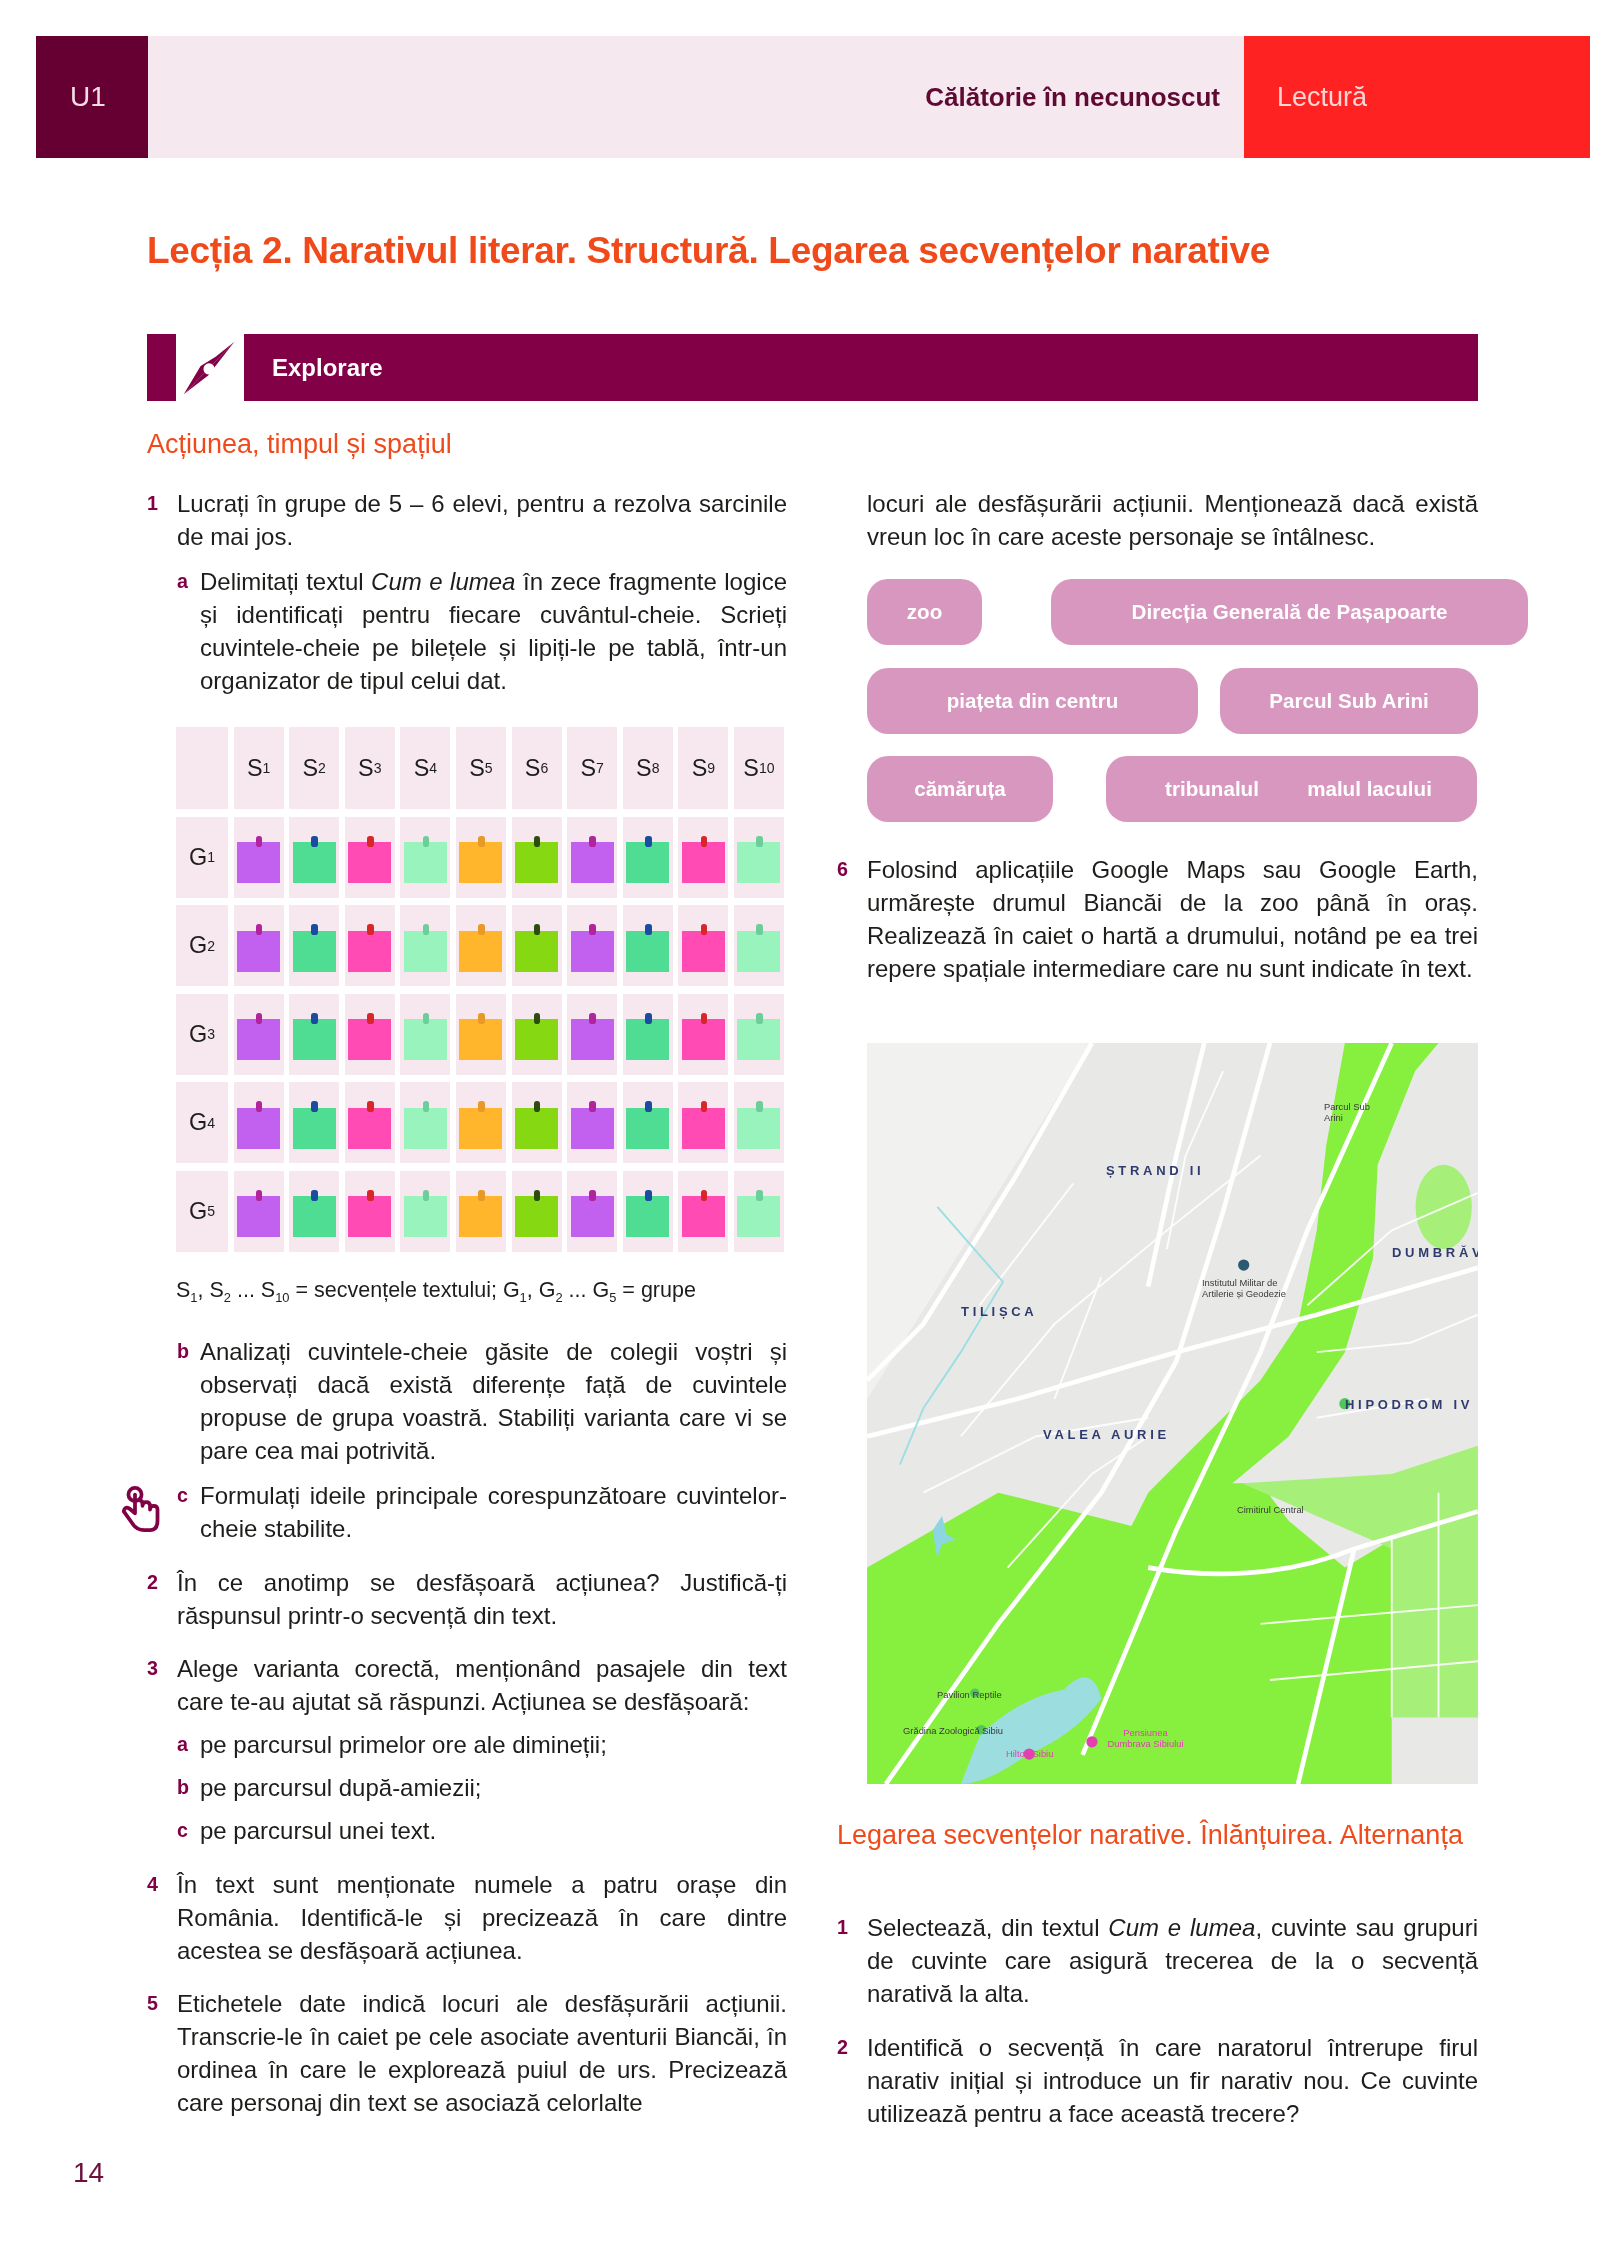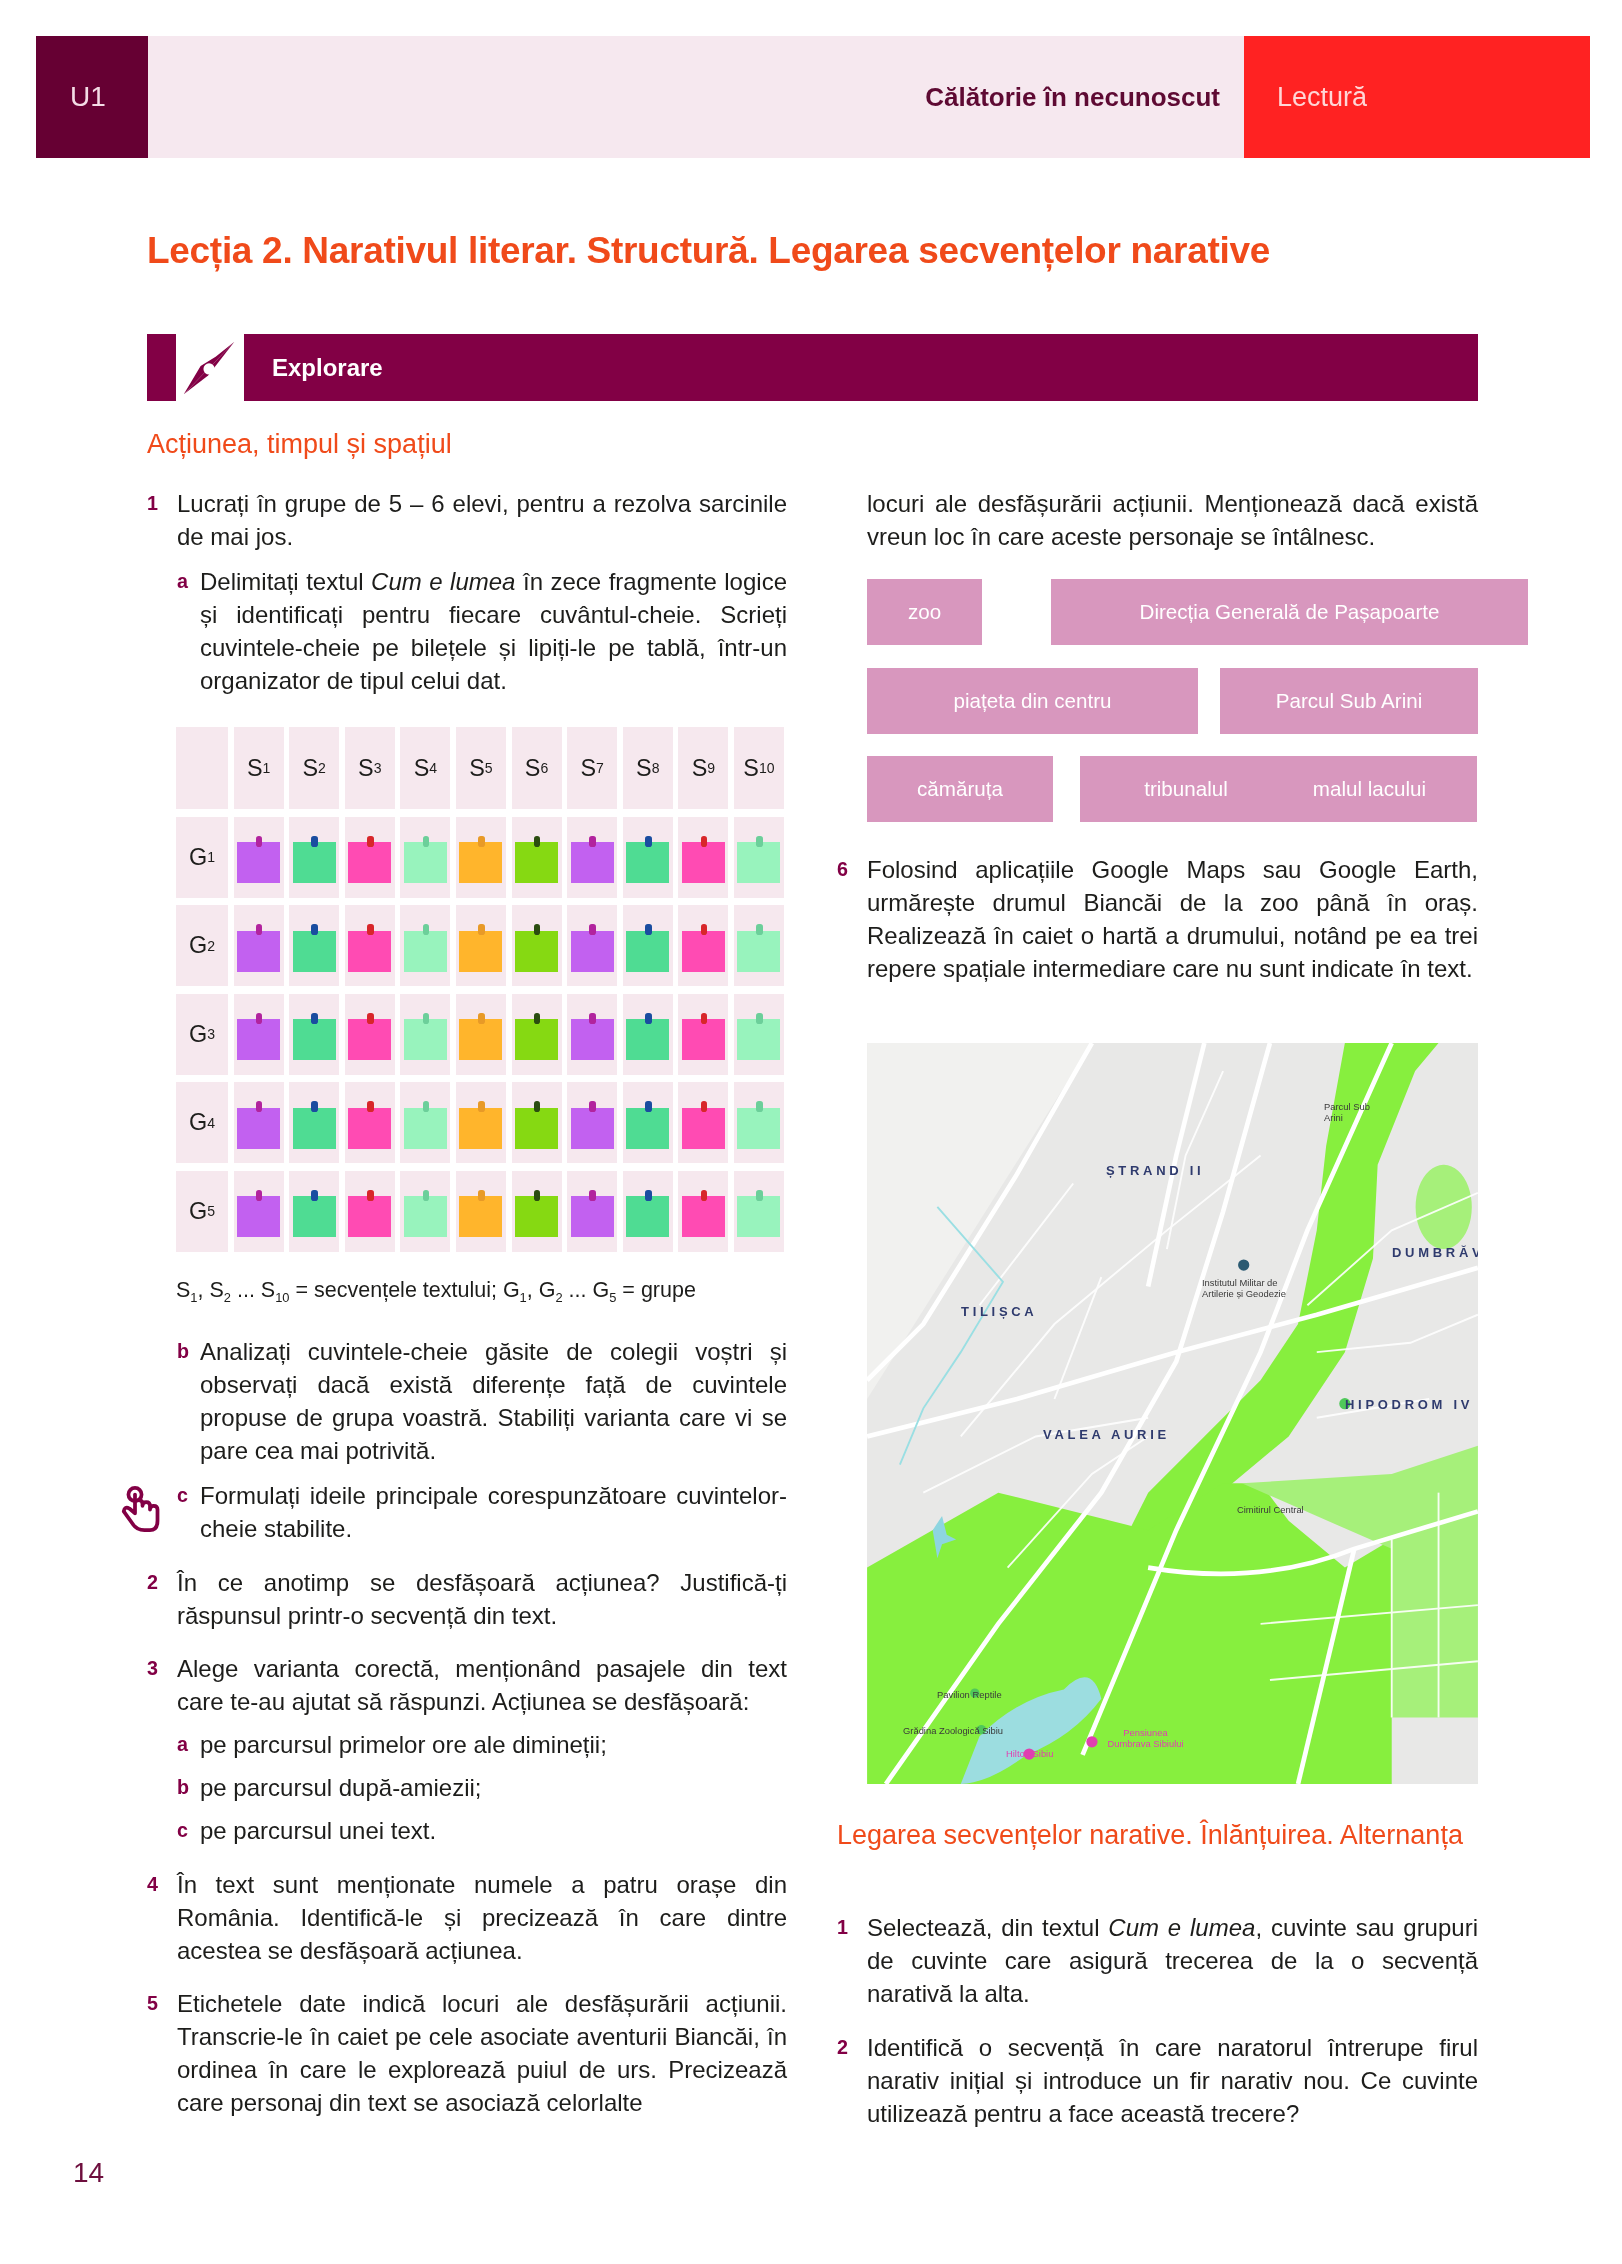--- a/index.html
+++ b/index.html
@@ -44,22 +44,22 @@
   .grid-row.gr .cell { height:81px; }
   .note { width:43px; height:41px; position:relative; top:5.6px; }
   .pin { position:absolute; left:50%; top:-6.6px; width:6.6px; height:11.2px; margin-left:-2.8px; border-radius:2.8px; }
   sub { font-size:0.6em; }
 
   .legend-line { font-size:21.5px; }
 
   .hand-icon { left:120px; top:1485px; width:45px; height:49px; }
 
   
-  .tag { position:absolute; background:#d897be; color:#fff; font-weight:normal; font-size:20.6px;
-         display:flex; align-items:center; justify-content:center; height:66px; }
+  .tag { position:absolute; background:#d897be; color:#fff; font-weight:bold; font-size:20.6px;
+         display:flex; align-items:center; justify-content:center; height:66px;border-radius:21px; }
 
   
   .map { left:867px; top:1043px; width:611px; height:741px; background:#e9e9e8; overflow:hidden; }
   .map svg { display:block; }
   .map-label { position:absolute; font-size:13px; font-weight:bold; color:#2f3b6e; letter-spacing:3.7px; }
   .map-poi { position:absolute; font-size:9.4px; color:#3a3a3a; }
   .map-poi.pink { color:#e040b0;text-align:center; }
 
   .page-num { left:73px; top:2157px; font-size:28px; color:#6e0f3e; }
 </style>
@@ -441,21 +441,21 @@
 
 <div class="col" style="left:867px; top:487px; width:611px;">
   <p style="text-align:justify;">locuri ale desfășurării acțiunii. Menționează dacă există vreun loc în care aceste personaje se întâlnesc.</p>
 </div>
 
 <div class="tag" style="left:867px; top:579px; width:115px;">zoo</div>
 <div class="tag" style="left:1051px; top:579px; width:477px;">Direcția Generală de Pașapoarte</div>
 <div class="tag" style="left:867px; top:668px; width:331px;">piațeta din centru</div>
 <div class="tag" style="left:1220px; top:668px; width:258px;">Parcul Sub Arini</div>
 <div class="tag" style="left:867px; top:756px; width:186px;">cămăruța</div>
-<div class="tag" style="left:1080px; top:756px; width:212px;">tribunalul</div>
+<div class="tag" style="left:1106px; top:756px; width:212px;">tribunalul</div>
 <div class="tag" style="left:1262px; top:756px; width:215px;">malul lacului</div>
 
 <div class="col" style="left:837px; top:853px; width:641px;">
   <div class="item">
     <span class="num">6</span>
     <p>Folosind aplicațiile Google Maps sau Google Earth, urmărește drumul Biancăi de la zoo până în oraș. Realizează în caiet o hartă a drumului, notând pe ea trei repere spațiale intermediare care nu sunt indicate în text.</p>
   </div>
 </div>
 
 <div class="abs map">

